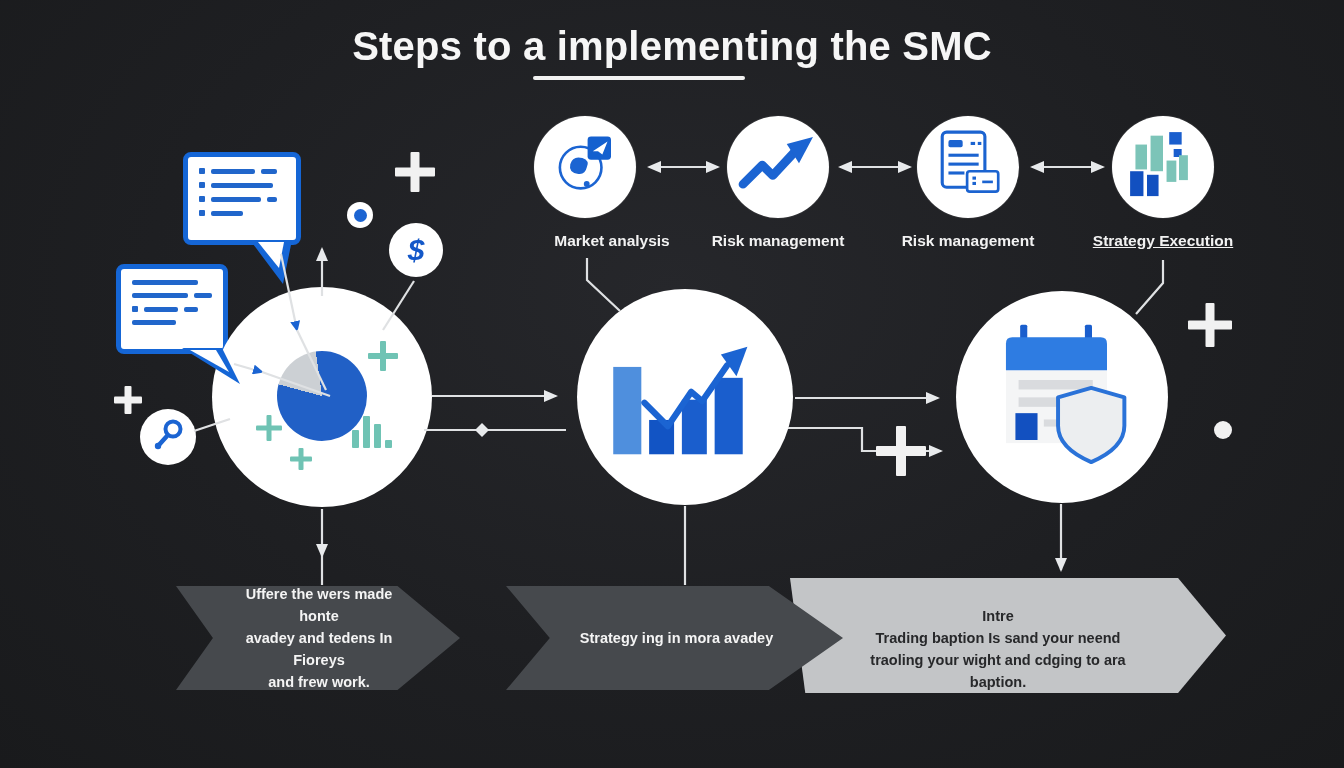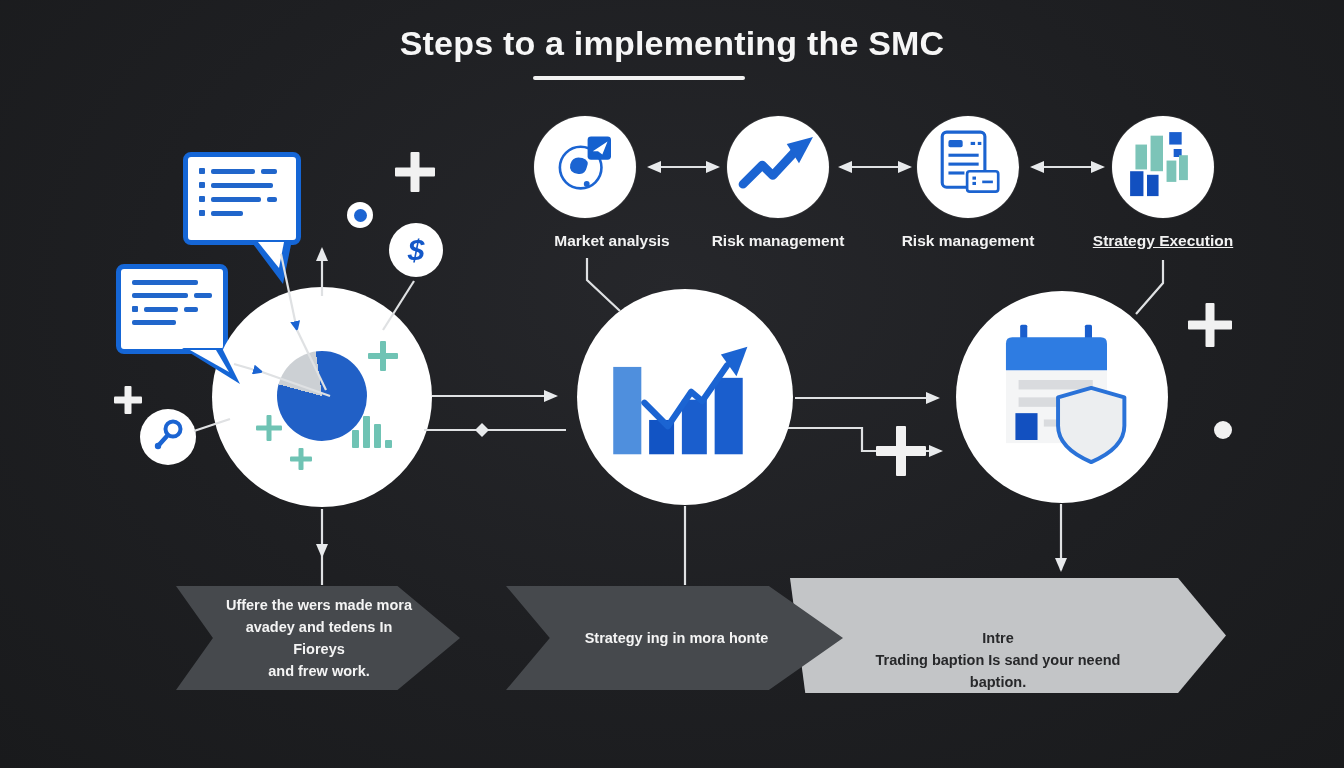--- a/index.html
+++ b/index.html
@@ -5,21 +5,21 @@
   html,body{margin:0;padding:0;background:#141517;}
   .stage{
     position:relative;width:1344px;height:768px;overflow:hidden;
     background:radial-gradient(ellipse at 50% 38%, #26272b 0%, #1e1f22 55%, #191a1c 100%);
     font-family:"Liberation Sans", sans-serif;
   }
   .abs{position:absolute;}
   
   .title{
     left:0;top:24px;width:100%;text-align:center;color:#f6f6f6;
-    font-size:34px;font-weight:700;letter-spacing:0.2px;
+    font-size:40px;font-weight:700;letter-spacing:0.2px;
   }
   .title-underline{left:533px;top:76px;width:212px;height:4px;background:#f2f2f2;border-radius:2px;}
   
   .step-circle{background:#ffffff;border-radius:50%;width:102px;height:102px;display:flex;align-items:center;justify-content:center;box-shadow:0 0 0 1px rgba(255,255,255,0.05);}
   .step-label{color:#f2f2f2;font-size:15.5px;font-weight:700;text-align:center;width:220px;transform:translateX(-50%);}
   
   .wcircle{background:#ffffff;border-radius:50%;}
   
   .plus{color:#f1f1f1;}
   .plus::before{content:"";position:absolute;left:0;top:50%;width:100%;height:var(--t,8px);transform:translateY(-50%);background:currentColor;border-radius:1px;}
@@ -209,29 +209,30 @@
         <rect x="36" y="118" width="28" height="34" fill="#1250c0"></rect>
         <rect x="72" y="126" width="30" height="9" fill="#d9dbde"></rect>
         <path d="M132,86 L174,98 V134 Q174,162 132,180 Q90,162 90,134 V98 Z" fill="#eceef0" stroke="#2a72d8" stroke-width="5" stroke-linejoin="round"></path>
       </svg>
     </span>
   </div>
 
   <div class="abs banner banner-light" style="left:790px;top:578px;width:436px;height:115px;padding:0 60px 0 40px;">
     <div class="line">Intre</div>
     <div class="line">Trading baption Is sand your neend</div>
+    <div class="line">traoling your wight and cdging to ara</div>
     <div class="line">baption.</div>
   </div>
   <div class="abs banner banner-dark" style="left:176px;top:586px;width:284px;height:104px;padding:0 46px 0 48px;">
-    <div class="line">Uffere the wers made mora</div>
+    <div class="line">Uffere the wers made honte</div>
     <div class="line">avadey and tedens In Fioreys</div>
     <div class="line">and frew work.</div>
   </div>
   <div class="abs banner banner-dark" style="left:506px;top:586px;width:337px;height:104px;padding:0 52px 0 56px;">
-    <div class="line">Strategy ing in mora honte</div>
+    <div class="line">Strategy ing in mora avadey</div>
   </div>
 
   <svg class="overlay" width="1344" height="768" viewBox="0 0 1344 768">
     <defs>
       <marker id="aw" markerWidth="14" markerHeight="12" refX="12" refY="6" orient="auto" markerUnits="userSpaceOnUse">
         <path d="M0,0 L14,6 L0,12 Z" fill="#e8eaec"></path>
       </marker>
       <marker id="awb" markerWidth="14" markerHeight="12" refX="2" refY="6" orient="auto" markerUnits="userSpaceOnUse">
         <path d="M14,0 L0,6 L14,12 Z" fill="#e8eaec"></path>
       </marker>

